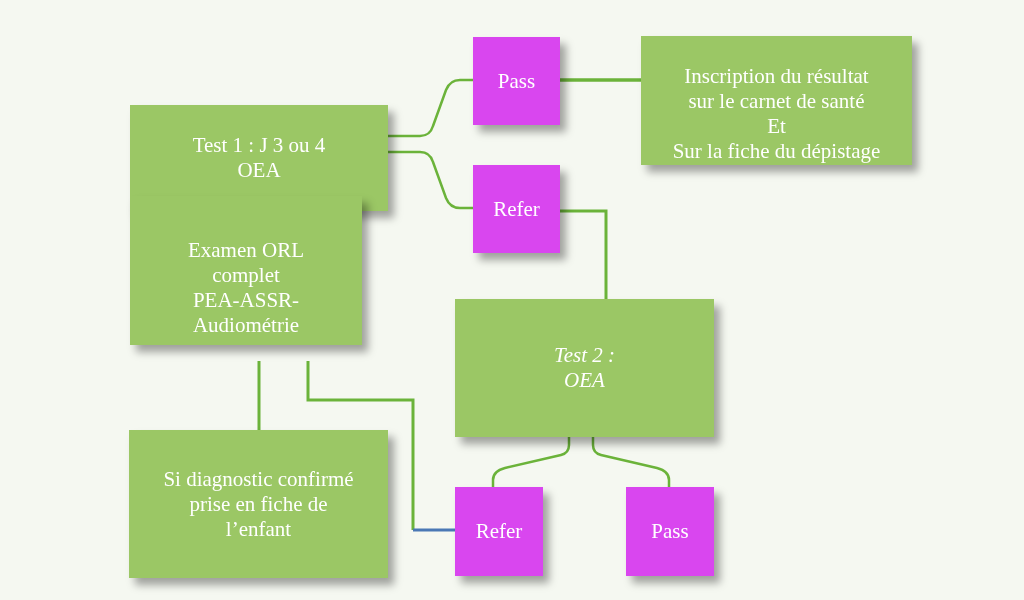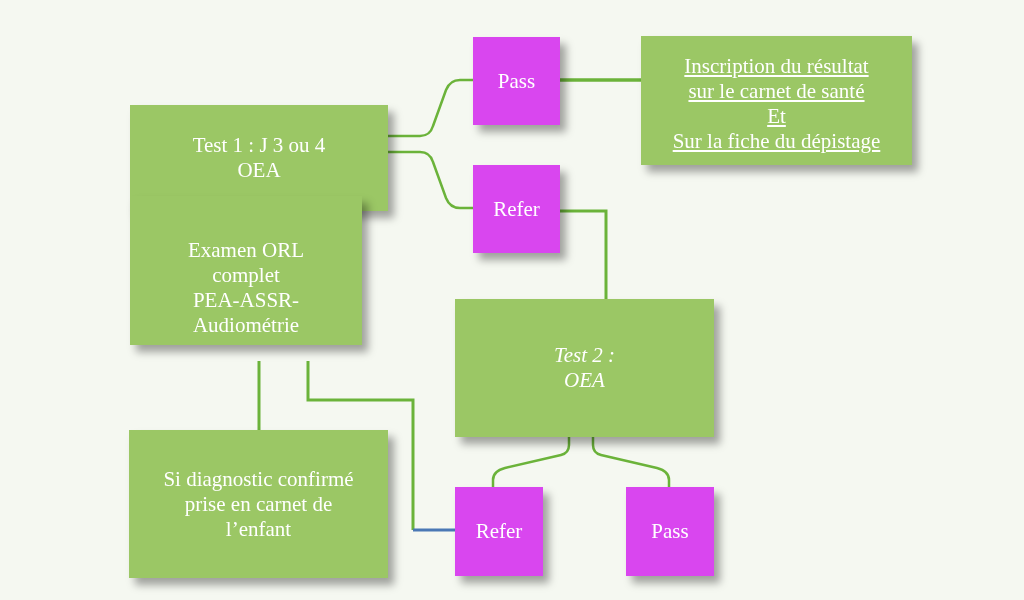--- a/index.html
+++ b/index.html
@@ -21,21 +21,21 @@
       padding: 4px;
     }
     .node.dark { background: #9bc765; }
     .node.light { background: #d946ef; }
     .node .label { white-space: pre-line; }
     #n-test1 { left: 130px; top: 105px; width: 258px; height: 106px; }
     #n-examen { left: 130px; top: 196px; width: 232px; height: 149px; align-items: flex-start; padding-top: 42px; }
     #n-diag { left: 129px; top: 430px; width: 259px; height: 148px; }
     #n-pass1 { left: 473px; top: 37px; width: 87px; height: 88px; }
     #n-refer1 { left: 473px; top: 165px; width: 87px; height: 88px; }
-    #n-inscr { left: 641px; top: 36px; width: 271px; height: 129px; align-items: flex-start; padding-top: 18px; line-height: 25px; text-decoration: underline; }
+    #n-inscr { left: 641px; top: 36px; width: 271px; height: 129px; align-items: flex-start; padding-top: 28px; line-height: 25px; }
     #n-test2 { left: 455px; top: 299px; width: 259px; height: 138px; font-style: italic; }
     #n-refer2 { left: 455px; top: 487px; width: 88px; height: 89px; }
     #n-pass2 { left: 626px; top: 487px; width: 88px; height: 89px; }
   </style>
 </head>
 <body>
 
 <div id="diagram">
   <svg class="links" viewBox="0 0 1024 600">
     <path d="M388,136 L420,136 Q430,136 433,126 L446,90 Q450,80 460,80 L473,80" fill="none" stroke="#6bb33a" stroke-width="2.5"></path>
@@ -70,21 +70,21 @@
 complet
 PEA-ASSR-
 Audiométrie</span>
   </div>
   <div id="n-test2" class="node dark">
     <span class="label">Test 2 :
 OEA</span>
   </div>
   <div id="n-diag" class="node dark">
     <span class="label">Si diagnostic confirmé
-prise en carnet de
+prise en fiche de
 l’enfant</span>
   </div>
   <div id="n-refer2" class="node light">
     <span class="label">Refer</span>
   </div>
   <div id="n-pass2" class="node light">
     <span class="label">Pass</span>
   </div>
 </div>
 

